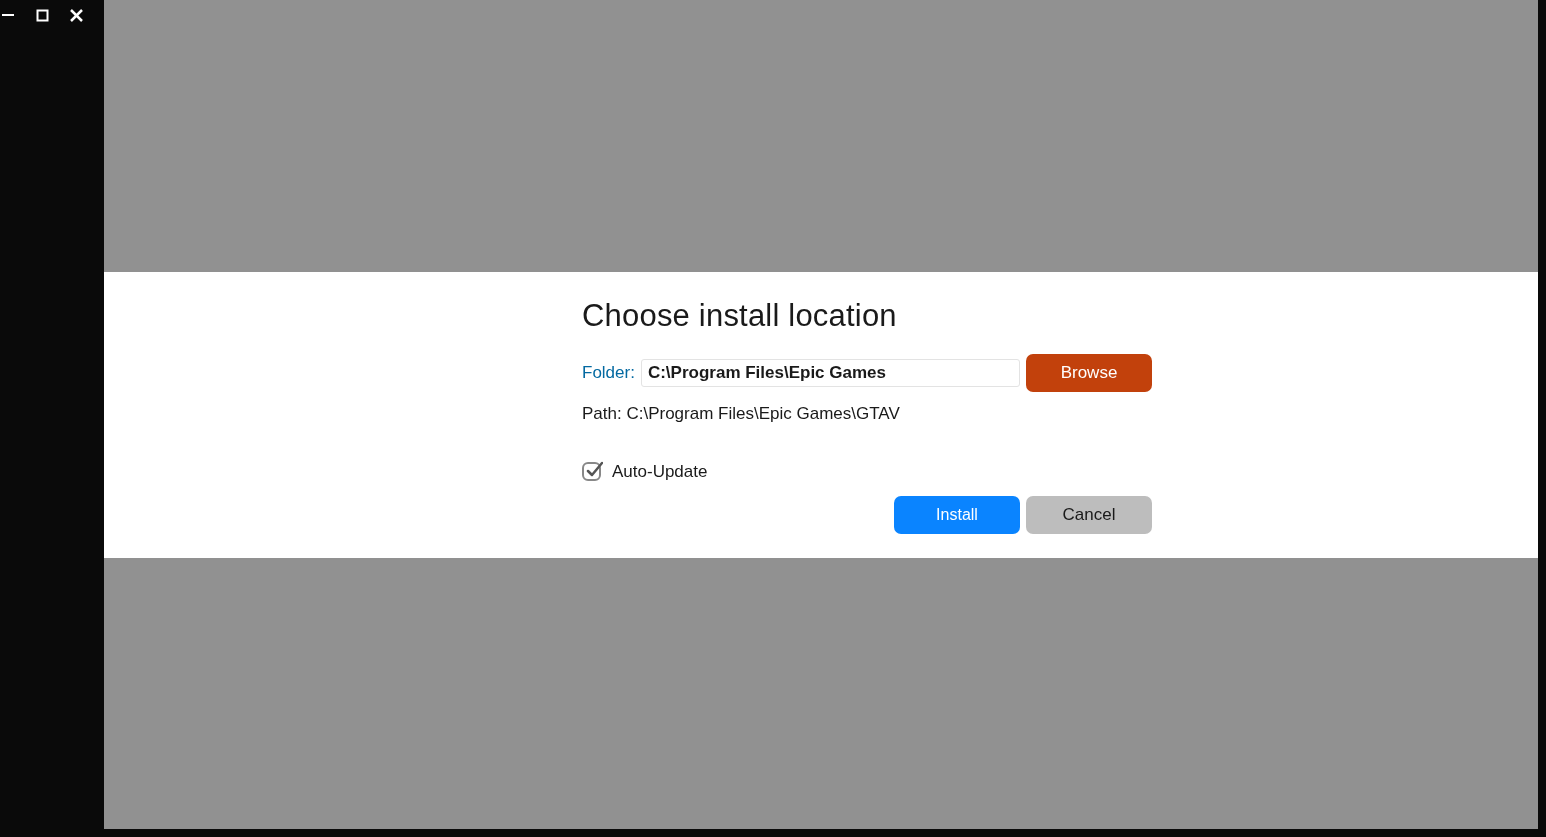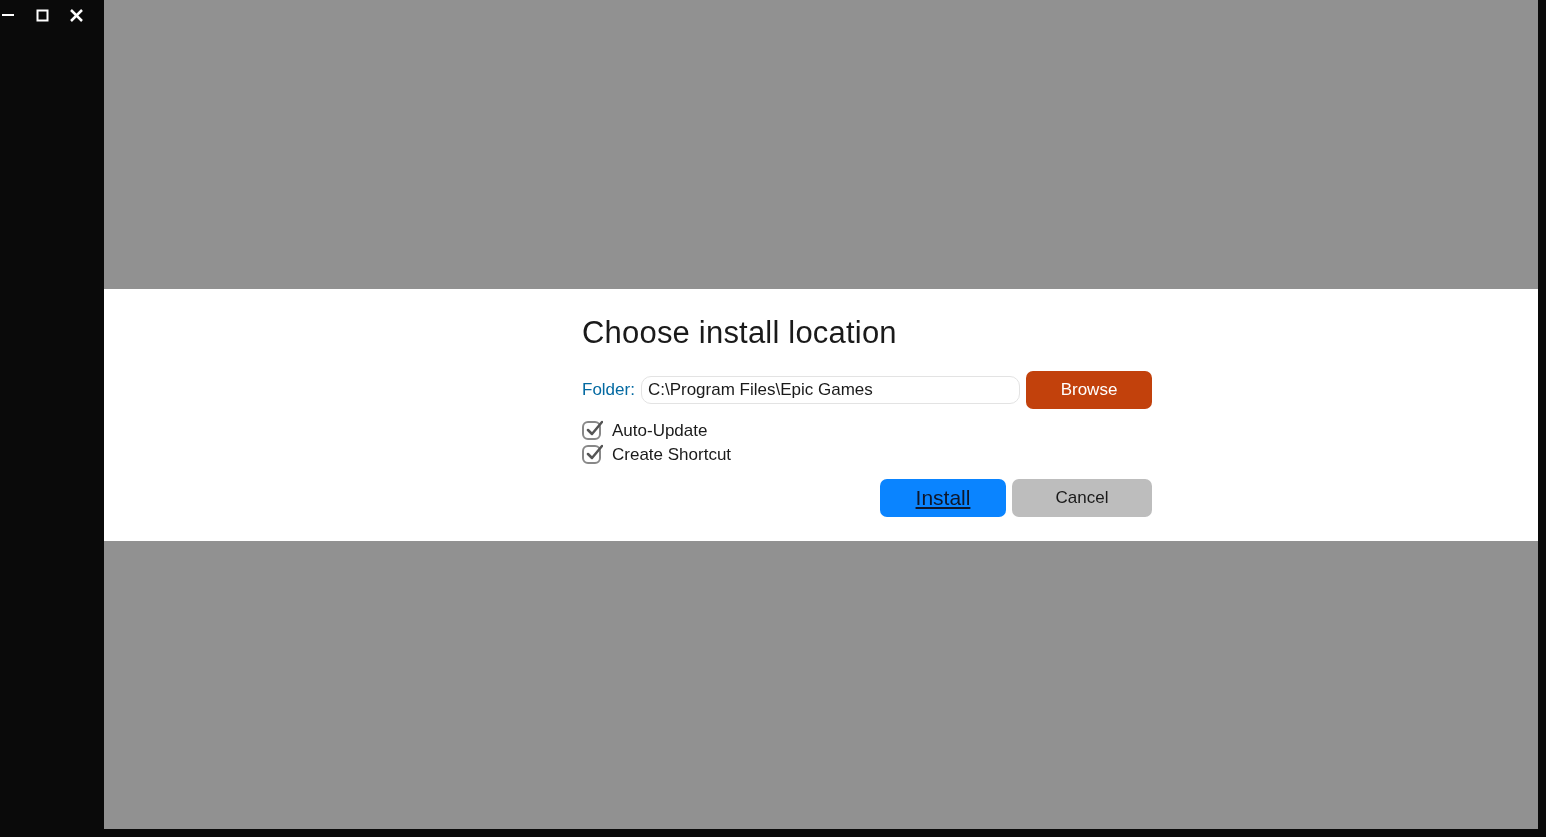--- a/index.html
+++ b/index.html
@@ -70,27 +70,28 @@
       margin-bottom: 12px;
     }
     .folder-label {
       font-size: 17px;
       color: #0369a1;
     }
     .folder-input {
       flex: 1;
       height: 28px;
       border: 1px solid #e3e3e3;
-      border-radius: 10px;
+      border-radius: 3px;
       padding: 0 6px;
       font-size: 17px;
       color: #1a1a1a;
       background: #fff;
       outline: none;
       min-width: 0;
+      font-weight: bold;
     }
     .browse-btn {
       width: 126px;
       height: 38px;
       background: #c2410c;
       color: #fff;
       border: none;
       border-radius: 7px;
       font-size: 17px;
       cursor: pointer;
@@ -129,29 +130,28 @@
     .button-row {
       display: flex;
       justify-content: flex-end;
       gap: 6px;
       margin-top: 14px;
     }
     .install-btn {
       width: 126px;
       height: 38px;
       background: #0a84ff;
-      color: #0f172a;
+      color: #ffffff;
       border: none;
       border-radius: 7px;
-      font-size: 21px;
-      cursor: pointer;
-      text-decoration: underline;
+      font-size: 16px;
+      cursor: pointer;
     }
     .cancel-btn {
-      width: 140px;
+      width: 126px;
       height: 38px;
       background: #bdbdbd;
       color: #1a1a1a;
       border: none;
       border-radius: 7px;
       font-size: 17px;
       cursor: pointer;
     }
     .path-label {
       display: inline;
@@ -186,38 +186,33 @@
     <div class="dialog">
       <div class="dialog-inner">
         <h1 class="dialog-title">Choose install location</h1>
 
         <div class="folder-row">
           <span class="folder-label">Folder:</span>
           <input class="folder-input" type="text" value="C:\Program Files\Epic Games" style="">
           <button class="browse-btn">Browse</button>
         </div>
 
+        <div class="path-row">
+          <span class="path-label">Path: </span><span class="path-value">C:\Program Files\Epic Games\GTAV</span>
+        </div>
 
         <div class="checkbox-row">
           <div class="checkbox-box">
             <svg width="18" height="18" viewBox="0 0 18 18">
               <path d="M3 10 L7 14 L17 2" stroke="#555" stroke-width="2.5" fill="none" stroke-linecap="round" stroke-linejoin="round"></path>
             </svg>
           </div>
           <span class="checkbox-label">Auto-Update</span>
         </div>
 
-        <div class="checkbox-row">
-          <div class="checkbox-box">
-            <svg width="18" height="18" viewBox="0 0 18 18">
-              <path d="M3 10 L7 14 L17 2" stroke="#555" stroke-width="2.5" fill="none" stroke-linecap="round" stroke-linejoin="round"></path>
-            </svg>
-          </div>
-          <span class="checkbox-label">Create Shortcut</span>
-        </div>
 
         <div class="button-row">
           <button class="install-btn">Install</button>
           <button class="cancel-btn">Cancel</button>
         </div>
       </div>
     </div>
   </div>
 </div>
 

